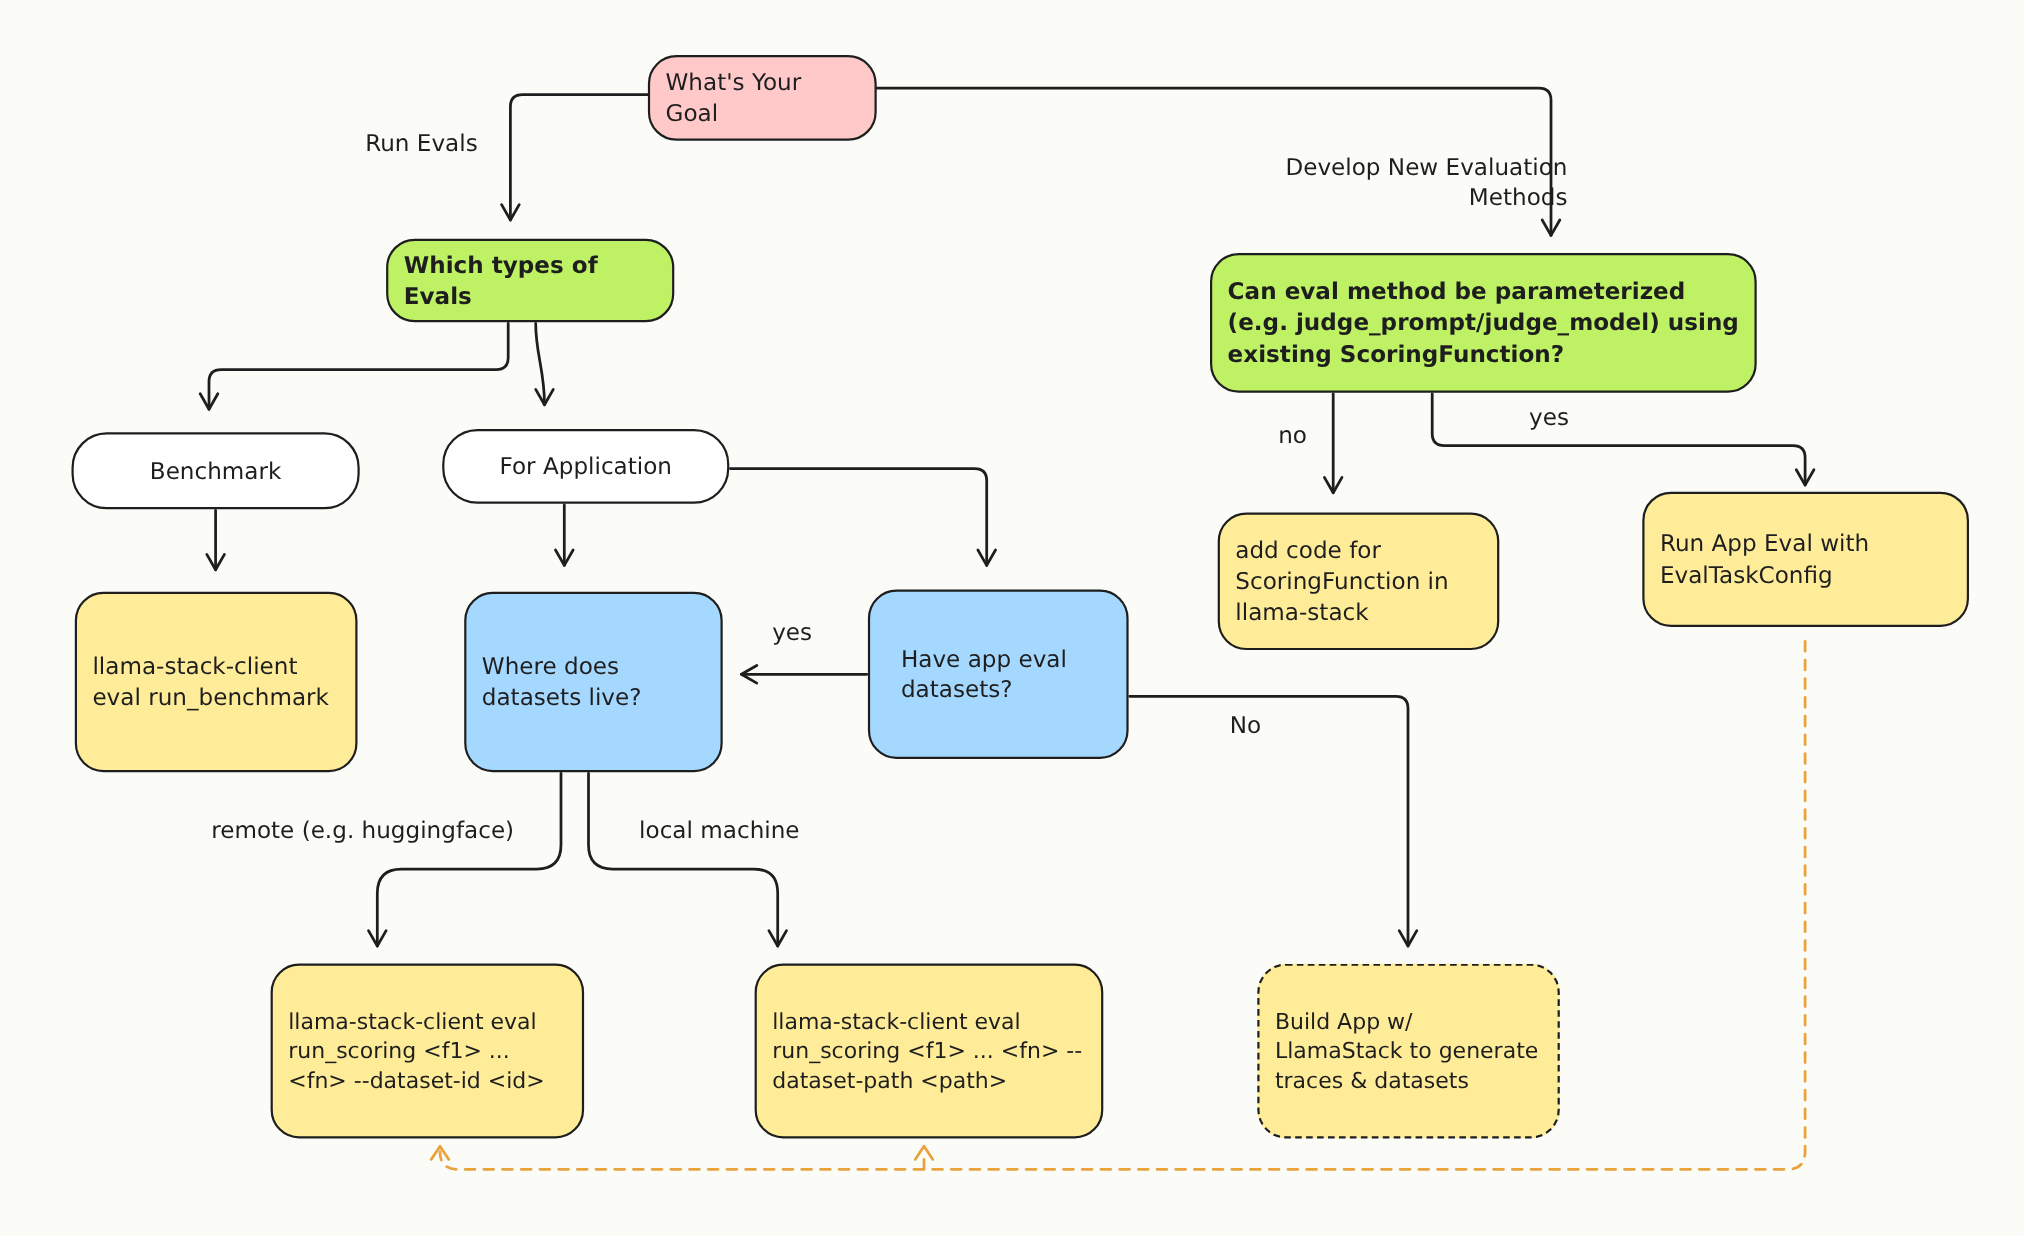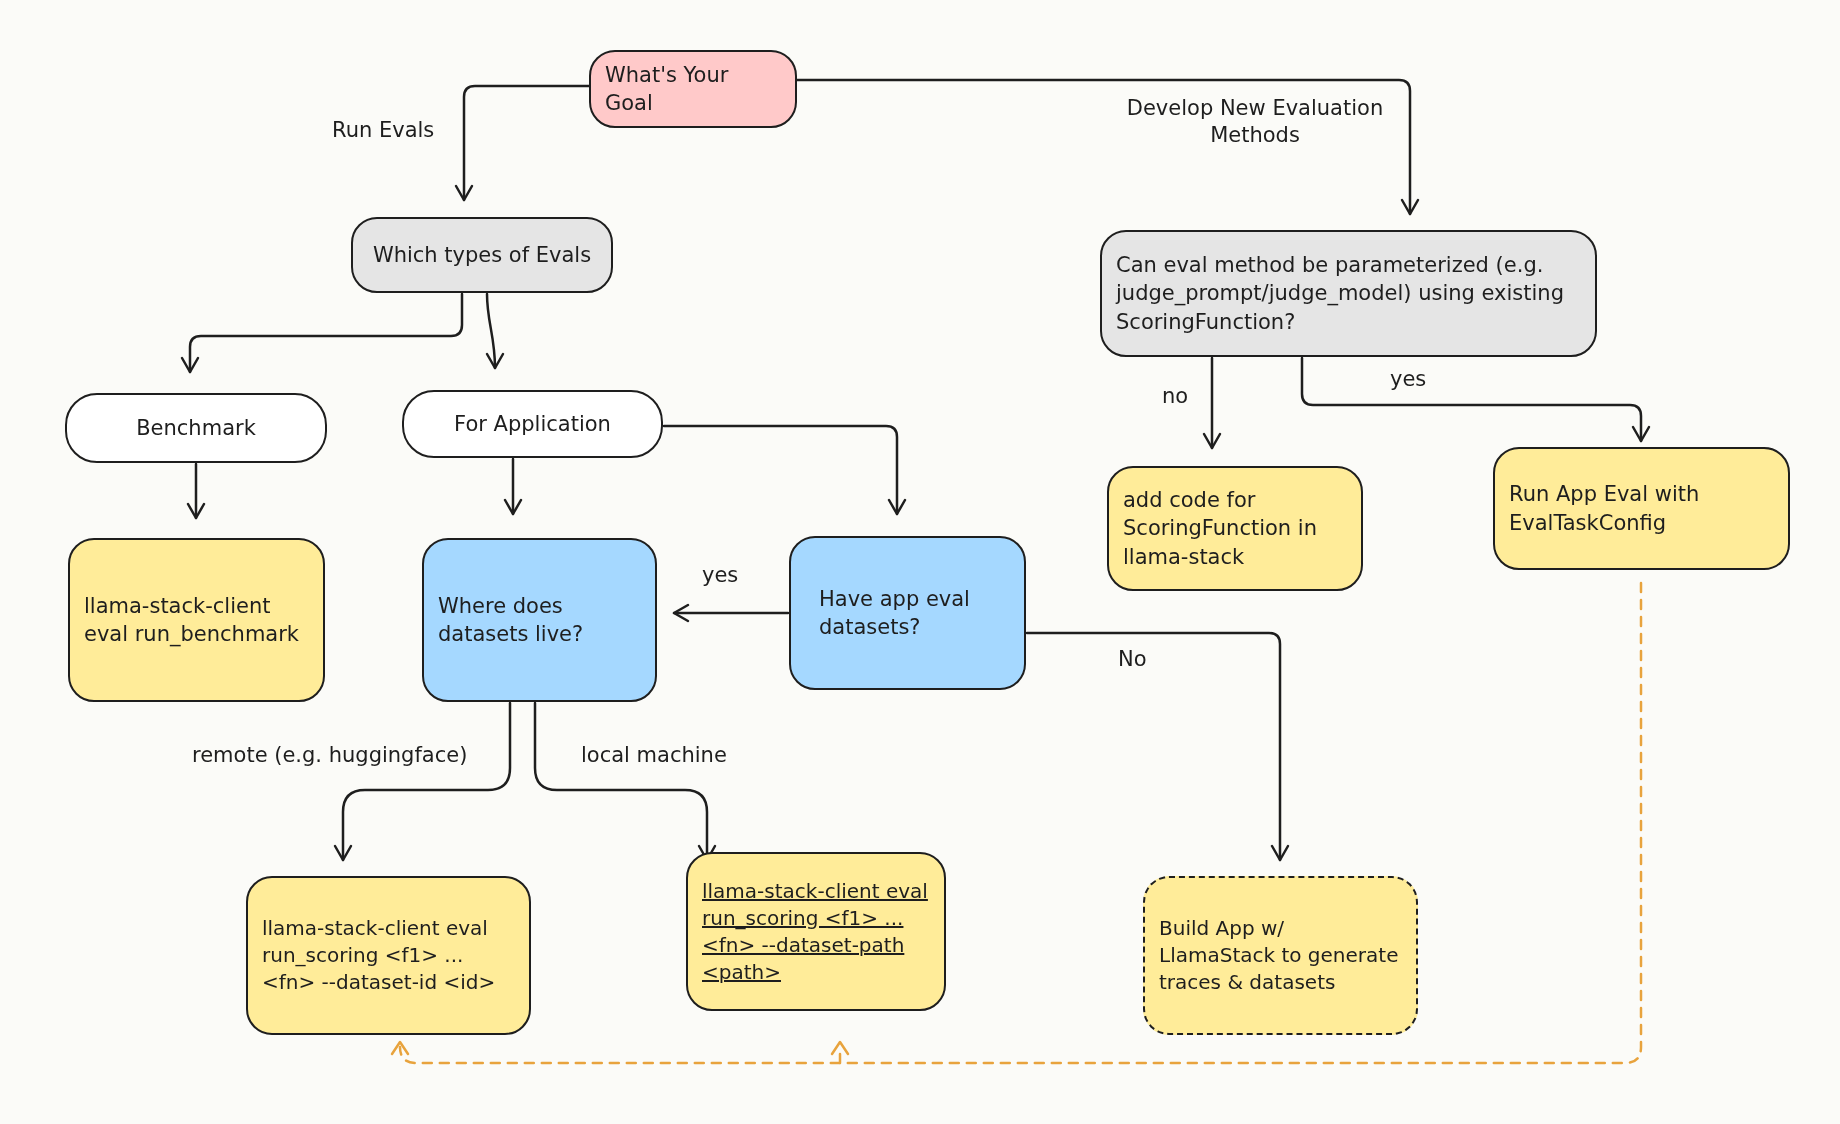--- a/index.html
+++ b/index.html
@@ -23,33 +23,33 @@
     text-align: left;
     border: 2.5px solid #1e1e1e;
     border-radius: 26px;
     box-sizing: border-box;
     padding: 8px 14px;
     font-size: 21px;
     line-height: 1.35;
     background: #ffffff;
   }
   .node.pink   { background: #ffc9c9; }
-  .node.green  { background: #e5e5e5; }
+  .node.green  { background: #bef264; font-weight: bold; }
   .node.blue   { background: #a5d8ff; }
   .node.yellow { background: #ffec99; }
   .node.white  { background: #ffffff; border-radius: 32px; }
   .node.dashed { border-style: dashed; }
   .node.cmd    { font-size: 20px; }
   .edge-label {
     position: absolute;
     font-size: 21px;
     white-space: nowrap;
     line-height: 1.3;
   }
-  .edge-label.wrap { white-space: normal; text-align: center; }
+  .edge-label.wrap { white-space: normal; text-align: right; margin-top: 44px; }
 </style>
 </head>
 <body>
 
 <div id="canvas">
 
   <svg id="edges" width="1840" height="1124" viewBox="0 0 1840 1124" fill="none" xmlns="http://www.w3.org/2000/svg">
     <defs>
       <marker id="arrowBlack" markerUnits="userSpaceOnUse" markerWidth="34" markerHeight="30" refX="0" refY="0" orient="auto" viewBox="-17 -15 34 30">
         <path d="M -14 -8 L 0 0 L -14 8" stroke="#1e1e1e" stroke-width="2.5" fill="none" stroke-linecap="round" stroke-linejoin="round"></path>
@@ -98,21 +98,21 @@
   <div class="node blue" style="left:422px; top:538px; width:235px; height:164px;">Where does datasets live?</div>
 
   <div class="node blue" style="left:789px; top:536px; width:237px; height:154px;padding-left:28px;">Have app eval datasets?</div>
 
   <div class="node yellow" style="left:1107px; top:466px; width:256px; height:125px;">add code for ScoringFunction in llama-stack</div>
 
   <div class="node yellow" style="left:1493px; top:447px; width:297px; height:123px;">Run App Eval with EvalTaskConfig</div>
 
   <div class="node yellow cmd" style="left:246px; top:876px; width:285px; height:159px;">llama-stack-client eval run_scoring &lt;f1&gt; ... &lt;fn&gt; --dataset-id &lt;id&gt;</div>
 
-  <div class="node yellow cmd" style="left:686px; top:852px; width:260px; height:159px;text-decoration:underline;">llama-stack-client eval run_scoring &lt;f1&gt; ... &lt;fn&gt; --dataset-path &lt;path&gt;</div>
+  <div class="node yellow cmd" style="left:686px; top:876px; width:317px; height:159px;">llama-stack-client eval run_scoring &lt;f1&gt; ... &lt;fn&gt; --dataset-path &lt;path&gt;</div>
 
   <div class="node yellow dashed" style="left:1143px; top:876px; width:275px; height:159px; font-size:20px;">Build App w/ LlamaStack to generate traces &amp; datasets</div>
 
   <div class="edge-label" style="left:332px; top:117px;">Run Evals</div>
 
   <div class="edge-label wrap" style="left:1085px; top:95px; width:340px;">Develop New Evaluation Methods</div>
 
   <div class="edge-label" style="left:702px; top:562px;">yes</div>
 
   <div class="edge-label" style="left:1118px; top:646px;">No</div>

